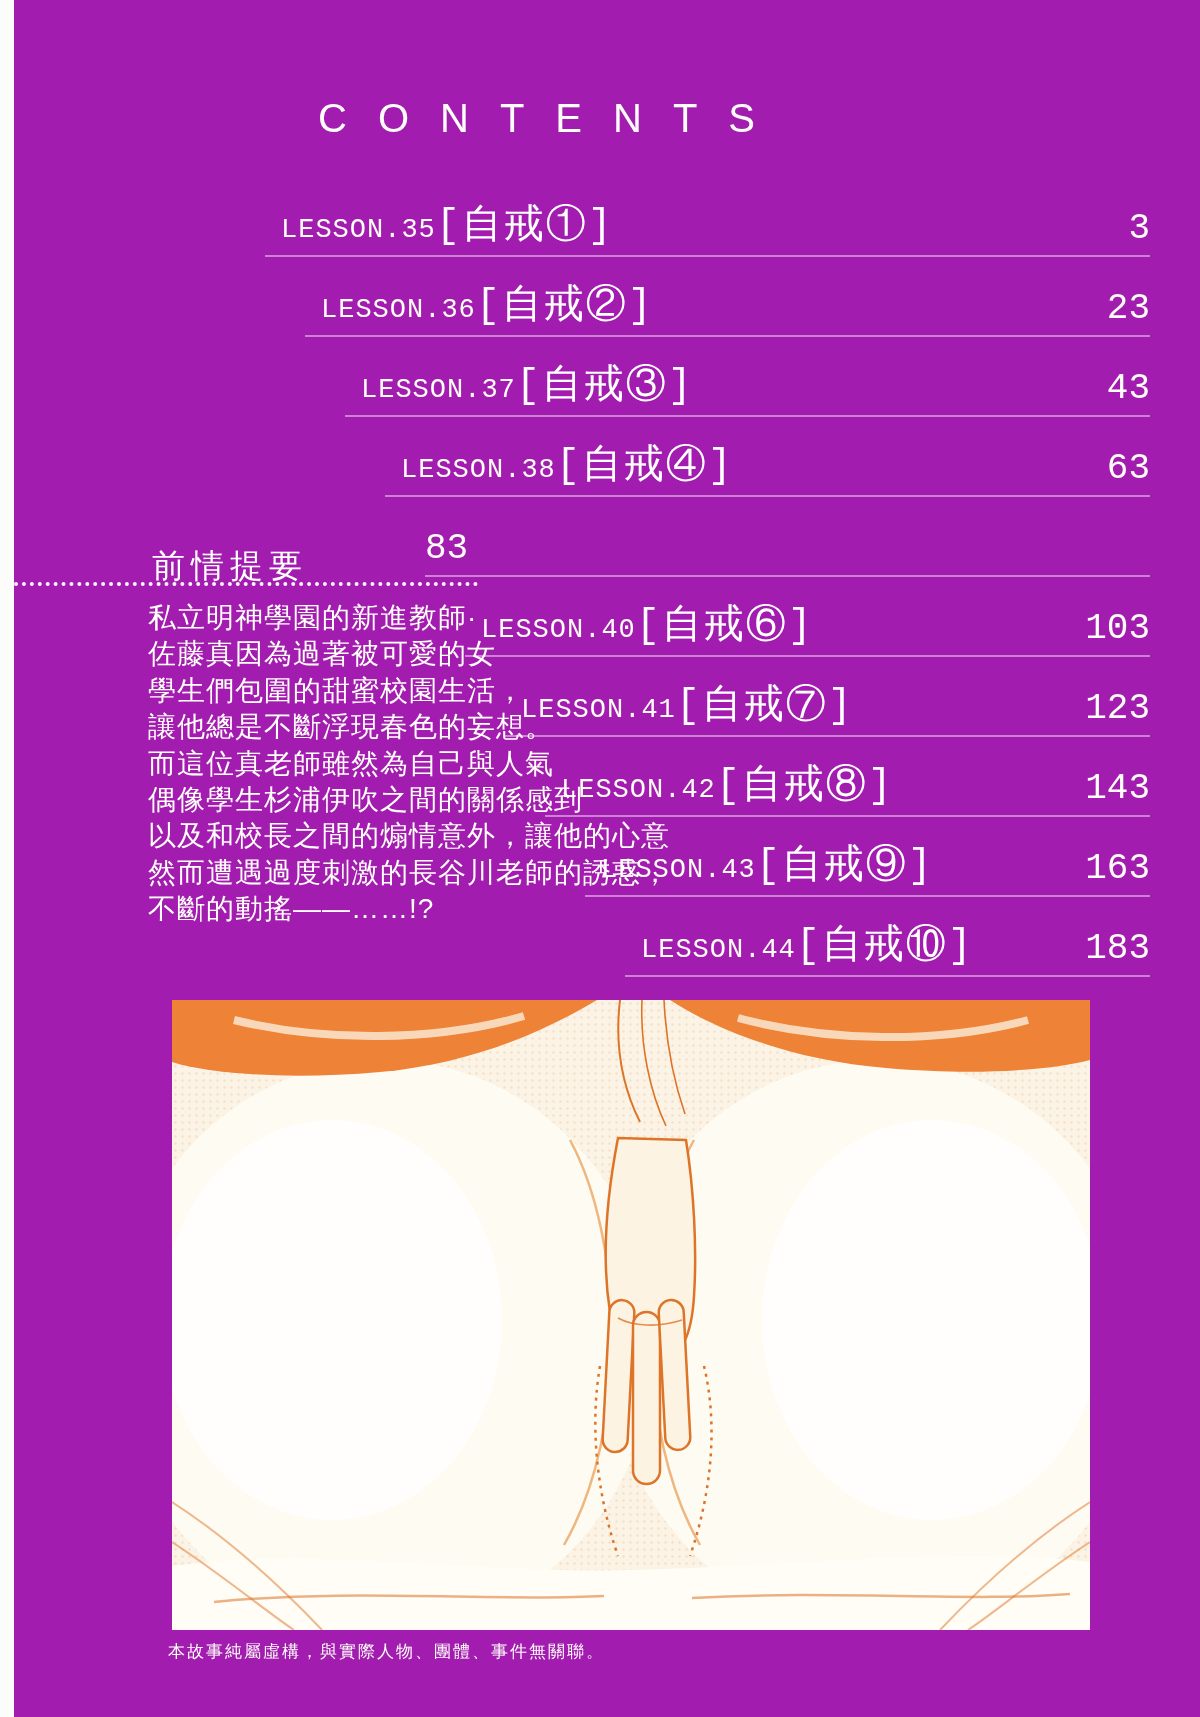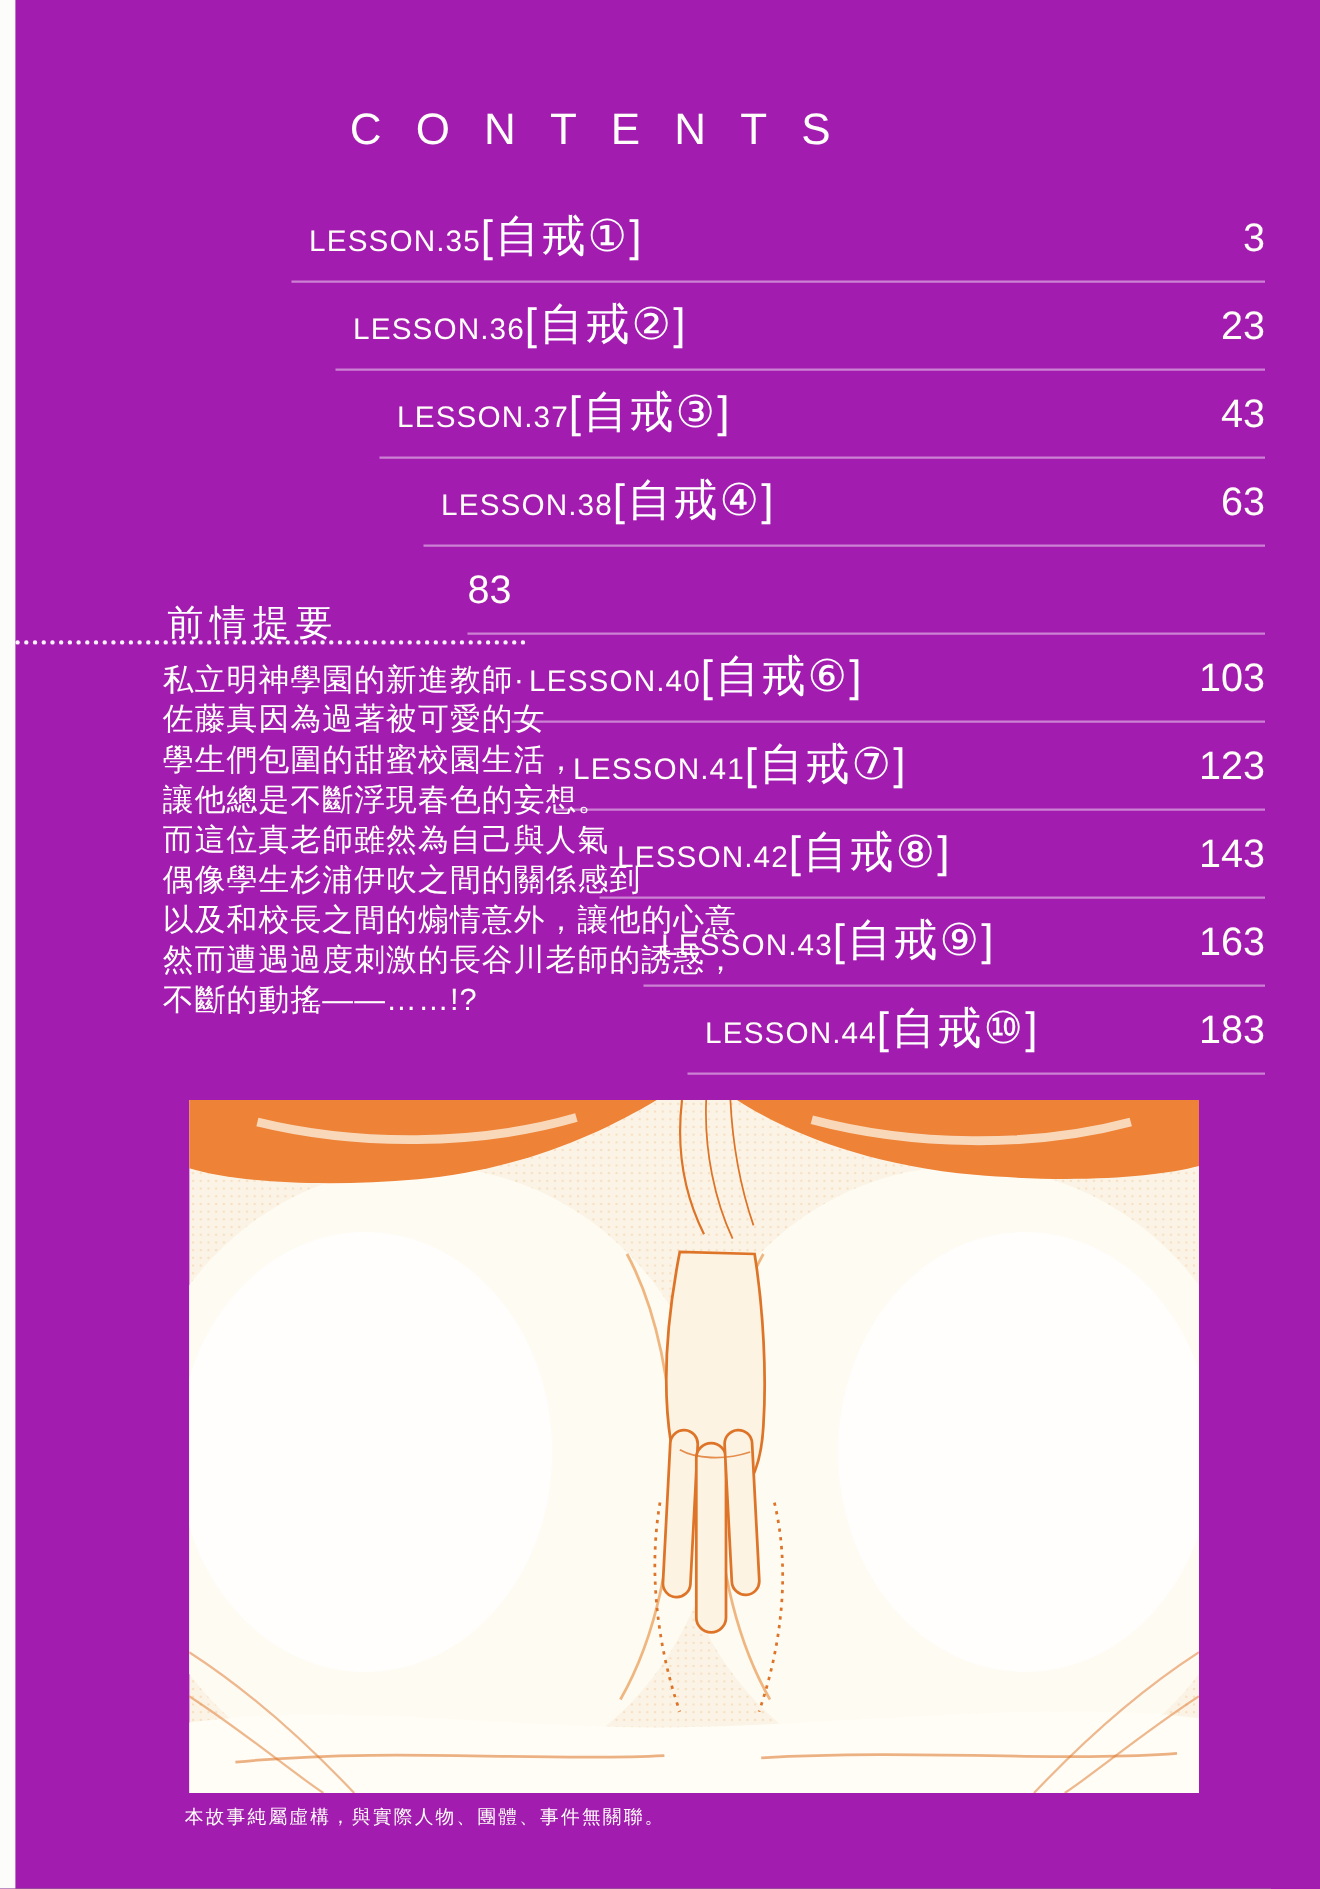--- a/index.html
+++ b/index.html
@@ -15,22 +15,23 @@
   }
   .page-title {
     position:absolute; left:318px; top:96px;
     font-size:40px; line-height:44px; letter-spacing:31px;
     color:#FFFEFB; white-space:nowrap;
   }
   .toc { position:absolute; left:0; top:0; width:1200px; height:1000px; }
   .toc-row {
     position:absolute; height:60px;
     border-bottom:2px solid rgba(255,255,255,0.45);
-    display:flex; align-items:flex-start; justify-content:space-between;
+    display:flex; align-items:flex-end; justify-content:space-between;
     white-space:nowrap;
+    font-family:Liberation Mono, monospace;
   }
   .toc-row:nth-child(1)  { top:195px; left:265px; width:885px; }
   .toc-row:nth-child(2)  { top:275px; left:305px; width:845px; }
   .toc-row:nth-child(3)  { top:355px; left:345px; width:805px; }
   .toc-row:nth-child(4)  { top:435px; left:385px; width:765px; }
   .toc-row:nth-child(5)  { top:515px; left:425px; width:725px; }
   .toc-row:nth-child(6)  { top:595px; left:465px; width:685px; }
   .toc-row:nth-child(7)  { top:675px; left:505px; width:645px; }
   .toc-row:nth-child(8)  { top:755px; left:545px; width:605px; }
   .toc-row:nth-child(9)  { top:835px; left:585px; width:565px; }

